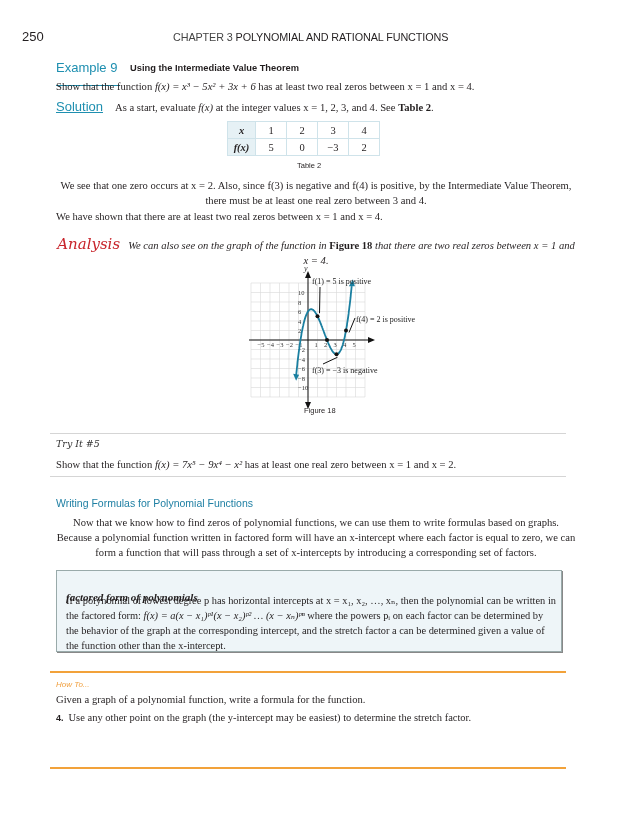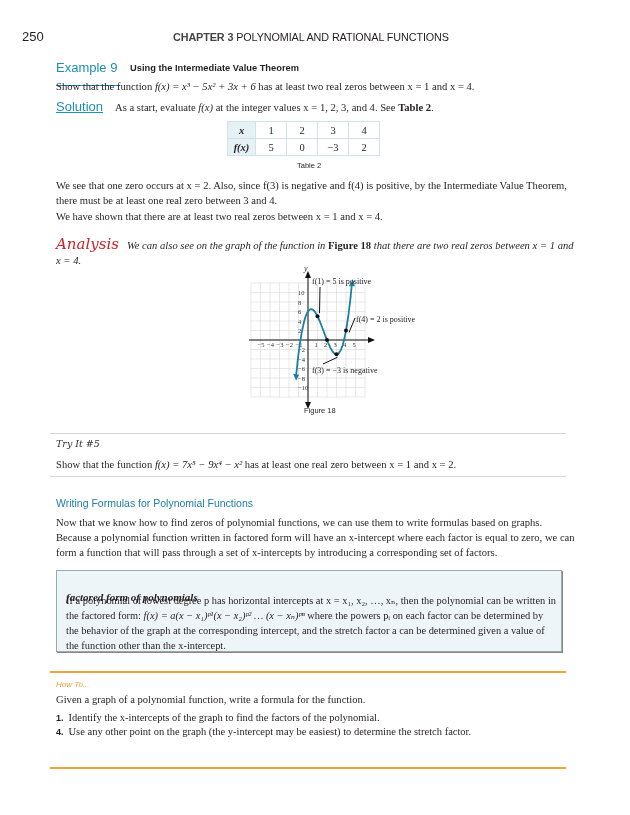--- a/index.html
+++ b/index.html
@@ -1,26 +1,26 @@
 <!DOCTYPE html>
 <html><head>
   <meta charset="utf-8">
   <style>
     html, body { margin: 0; padding: 0; background: #ffffff; }
     body { width: 630px; height: 815px; position: relative; overflow: hidden;
            font-family: "Liberation Serif", "DejaVu Serif", serif; color: #231f20; }
     .abs { position: absolute; }
     .sans { font-family: "Liberation Sans", "DejaVu Sans", sans-serif; }
     .teal { color: #1e8fb0; }
-    .body-text { font-size: 10.6px; line-height: 15px; }
+    .body-text { font-size: 10.6px; line-height: 15px; text-align: center; }
     i.m { font-style: italic; }
 
     #page-number { left: 22px; top: 29px; font-size: 13px; }
     #running-head { left: 173px; top: 31px; font-size: 10.8px; letter-spacing: -0.1px; }
-    #running-head .light { color: #444; font-weight: bold; }
+    #running-head .light { color: #444; font-weight: normal; }
 
     #example-label { left: 56px; top: 60px; font-size: 13px; padding-bottom: 10px; border-bottom: 1px solid #1e8fb0; width: 64px; }
     #example-title { left: 130px; top: 63px; font-size: 9.3px; font-weight: bold; }
     #example-problem { left: 56px; top: 79px; }
     #solution-row { left: 56px; top: 99px; }
     #solution-label { font-size: 13px; margin-right: 10px; text-decoration: underline; }
 
     table#values-table { left: 227px; top: 121px; border-collapse: collapse; font-size: 10.5px; }
     #values-table td { border: 1px solid #cfe3ea; width: 30px; height: 16px; text-align: center; padding: 0; }
     #values-table td.hd { background: #e6f1f5; font-weight: bold; font-style: italic; width: 27px; }
@@ -193,16 +193,15 @@
   <div class="abs" id="def-title">factored form of polynomials</div>
   <div class="abs" id="def-text">
     <span>If a polynomial of lowest degree p has horizontal intercepts at x = x₁, x₂, …, xₙ, then the polynomial can be written in the factored form: </span><i class="m">f(x) = a(x − x₁)ᵖ¹(x − x₂)ᵖ² … (x − xₙ)ᵖⁿ</i><span> where the powers pᵢ on each factor can be determined by the behavior of the graph at the corresponding intercept, and the stretch factor a can be determined given a value of the function other than the x-intercept.</span>
   </div>
 </div>
 
 <div class="abs rule-orange" style="top:671px"></div>
 <div class="abs" id="howto-label">How To...</div>
 <div class="abs body-text" id="howto-intro">Given a graph of a polynomial function, write a formula for the function.</div>
 <ol class="abs" id="howto-steps">
-  <li><span class="num">1.</span><span>Identify the x-intercepts of the graph to find the factors of the polynomial.</span></li>
   <li><span class="num">4.</span><span>Use any other point on the graph (the y-intercept may be easiest) to determine the stretch factor.</span></li>
 </ol>
 <div class="abs rule-orange" style="top:767px"></div>
 
 </body></html>

